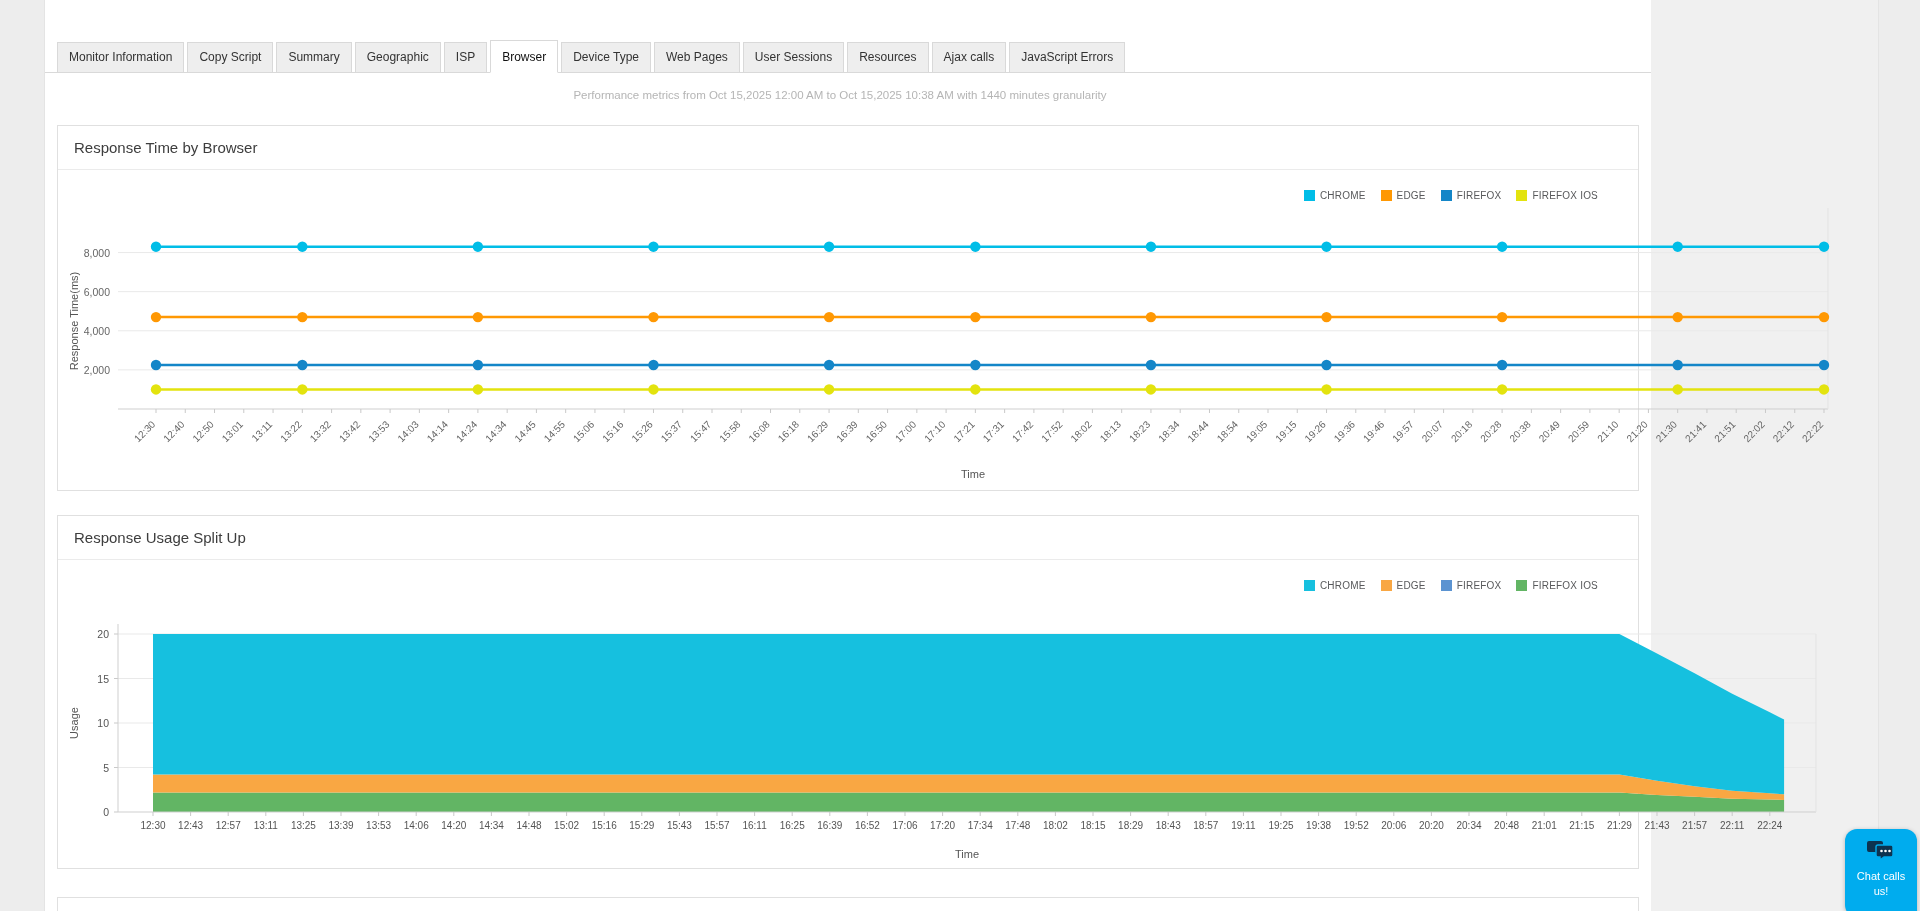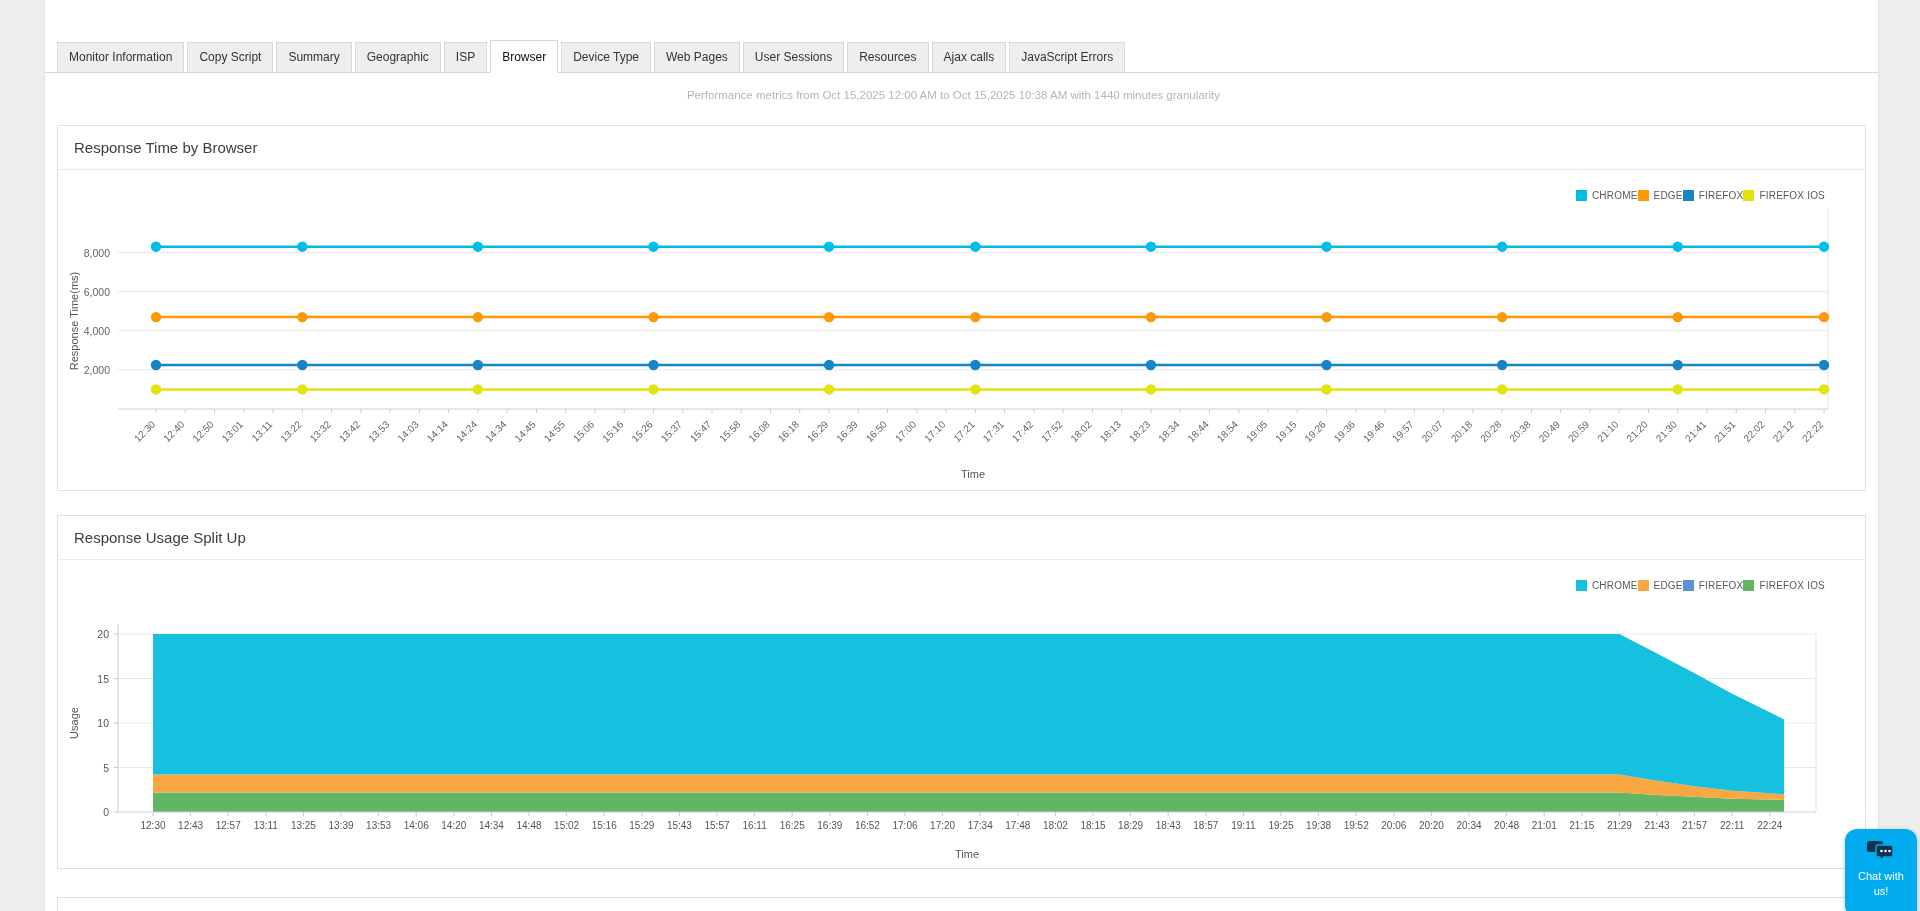--- a/index.html
+++ b/index.html
@@ -2,30 +2,30 @@
 <html><head>
 <meta charset="utf-8">
 <style>
   html,body{margin:0;padding:0}
   body{
     width:1920px;height:911px;overflow:hidden;position:relative;
     background:#f0f0f0;font-family:"Liberation Sans",sans-serif;
   }
   .gutter-left{position:absolute;left:0;top:0;width:44px;height:911px;background:#ededed;border-right:1px solid #e4e4e4}
   .gutter-right{position:absolute;right:0;top:0;width:41px;height:911px;background:#ededed;border-left:1px solid #e4e4e4}
-  .content{position:absolute;left:45px;top:0;width:1833px;height:911px;background:#ffffff}
+  .content{position:absolute;left:45px;top:0;width:1606px;height:911px;background:#ffffff}
   .tabbar{padding:40px 12px 0 12px;border-bottom:1px solid #d9d9d9;white-space:nowrap}
   .tab{display:inline-block;padding:7px 11px 8px;font-size:12px;color:#333;background:#eeeeee;
        border:1px solid #d9d9d9;margin-right:3px;margin-bottom:-1px;position:relative;cursor:pointer;vertical-align:bottom}
   .tab.active{background:#fff;border-bottom-color:#fff;color:#111;padding-top:9px}
   .meta{text-align:center;padding:16px 16px 0 0;font-size:11.5px;color:#b5b5b5}
   .panel{margin:24px 12px 0;border:1px solid #e0e0e0;background:#fff}
   .panel-h{padding:13px 16px;font-size:15px;color:#3d3d3d;border-bottom:1px solid #ebebeb}
   .panel-b{position:relative;padding:2px 6px}
-  .legend{position:absolute;top:20px;right:40px;display:flex;align-items:center;z-index:2}
+  .legend{position:absolute;top:20px;right:40px;display:flex;gap:15px;align-items:center;z-index:2}
   .legend .li{display:flex;align-items:center;gap:5px;font-size:10px;color:#58595b;cursor:pointer;letter-spacing:.2px}
   .legend .sw{width:11px;height:11px;display:inline-block}
   svg text{font-family:"Liberation Sans",sans-serif}
   .chat{position:fixed;right:3px;bottom:-6px;width:72px;height:88px;background:#00ACEE;
         border-radius:12px 12px 0 12px;color:#fff;text-align:center;font-size:11px;line-height:1.35;
         cursor:pointer;padding-top:10px;box-sizing:border-box;box-shadow:0 1px 4px rgba(0,0,0,.25)}
   .chat .lbl{display:block;padding:2px 6px 0}
 </style>
 </head>
 <body>
@@ -385,14 +385,14 @@
 <div class="chat">
   <span>
     <svg width="32" height="24" viewBox="0 0 32 24">
       <path d="M4 2 h12 a2 2 0 0 1 2 2 v7 a2 2 0 0 1 -2 2 h-2 l0 3 -4 -3 h-6 a2 2 0 0 1 -2 -2 v-7 a2 2 0 0 1 2 -2 z" fill="#0d3350"></path>
       <path d="M13 6 h13 a2 2 0 0 1 2 2 v8 a2 2 0 0 1 -2 2 h-7 l-4 3 0 -3 h-2 a2 2 0 0 1 -2 -2 v-8 a2 2 0 0 1 2 -2 z" fill="#0d3350" stroke="#00ACEE" stroke-width="1.4"></path>
       <circle cx="16.5" cy="12" r="1.3" fill="#ffffff"></circle>
       <circle cx="20.5" cy="12" r="1.3" fill="#ffffff"></circle>
       <circle cx="24.5" cy="12" r="1.3" fill="#ffffff"></circle>
     </svg>
   </span>
-  <span class="lbl">Chat with us!</span>
+  <span class="lbl">Chat calls us!</span>
 </div>
 
 </body></html>

